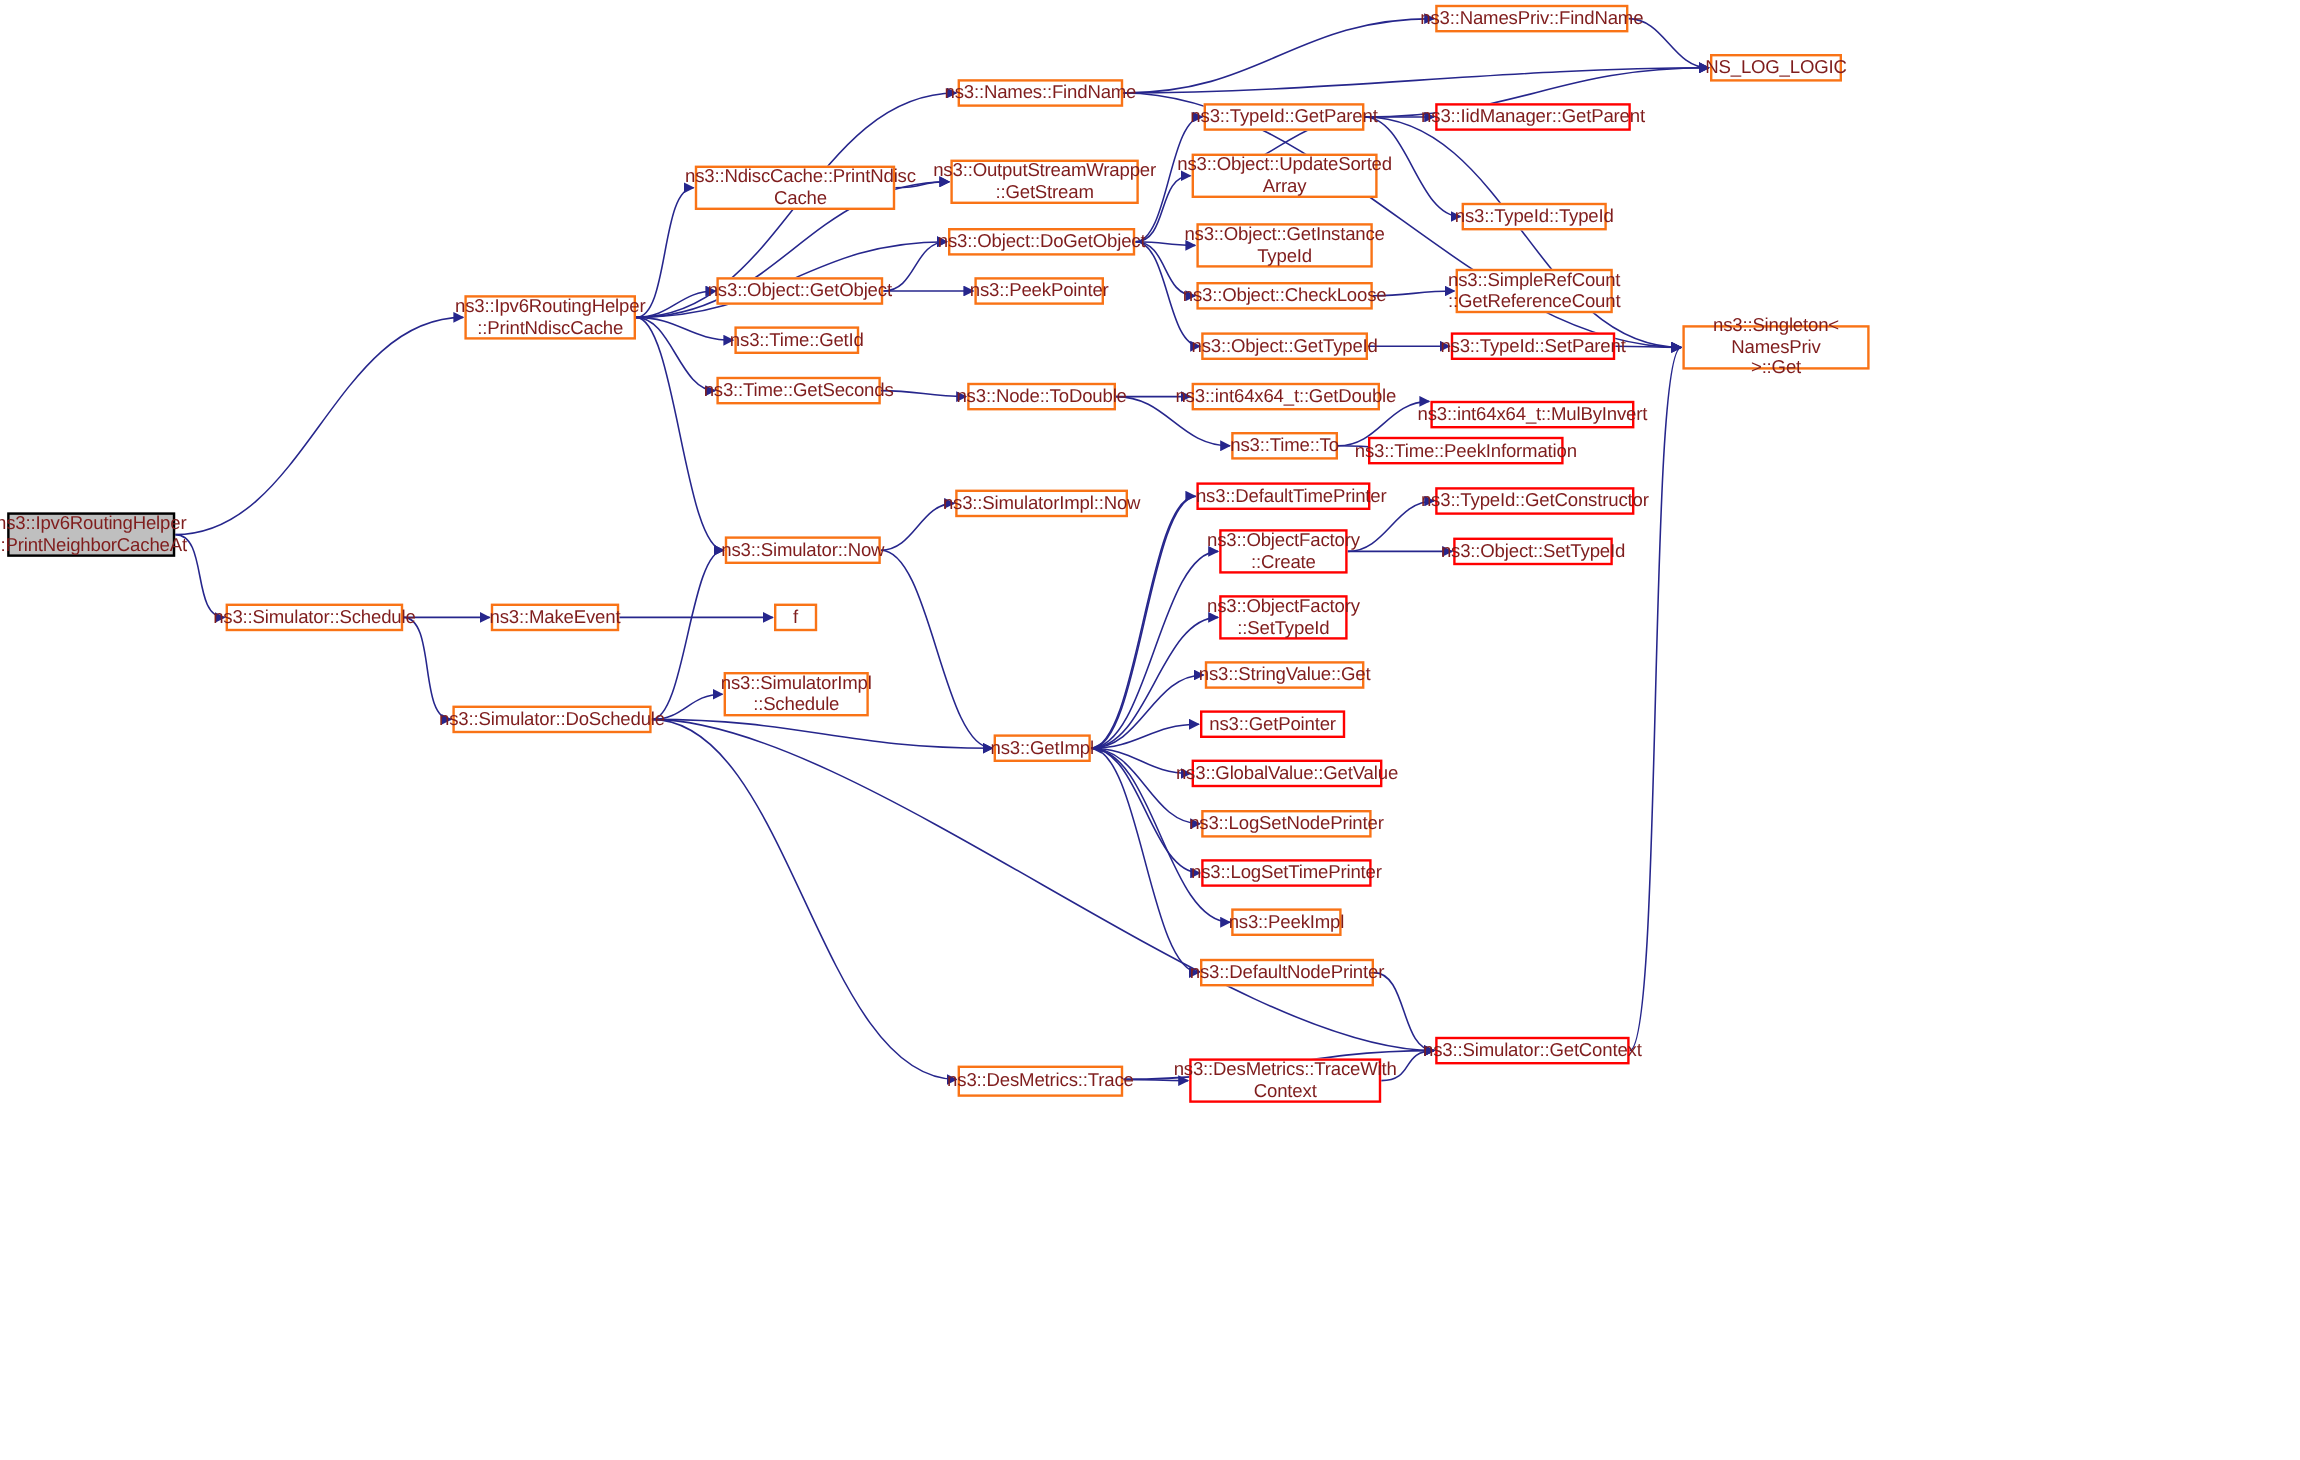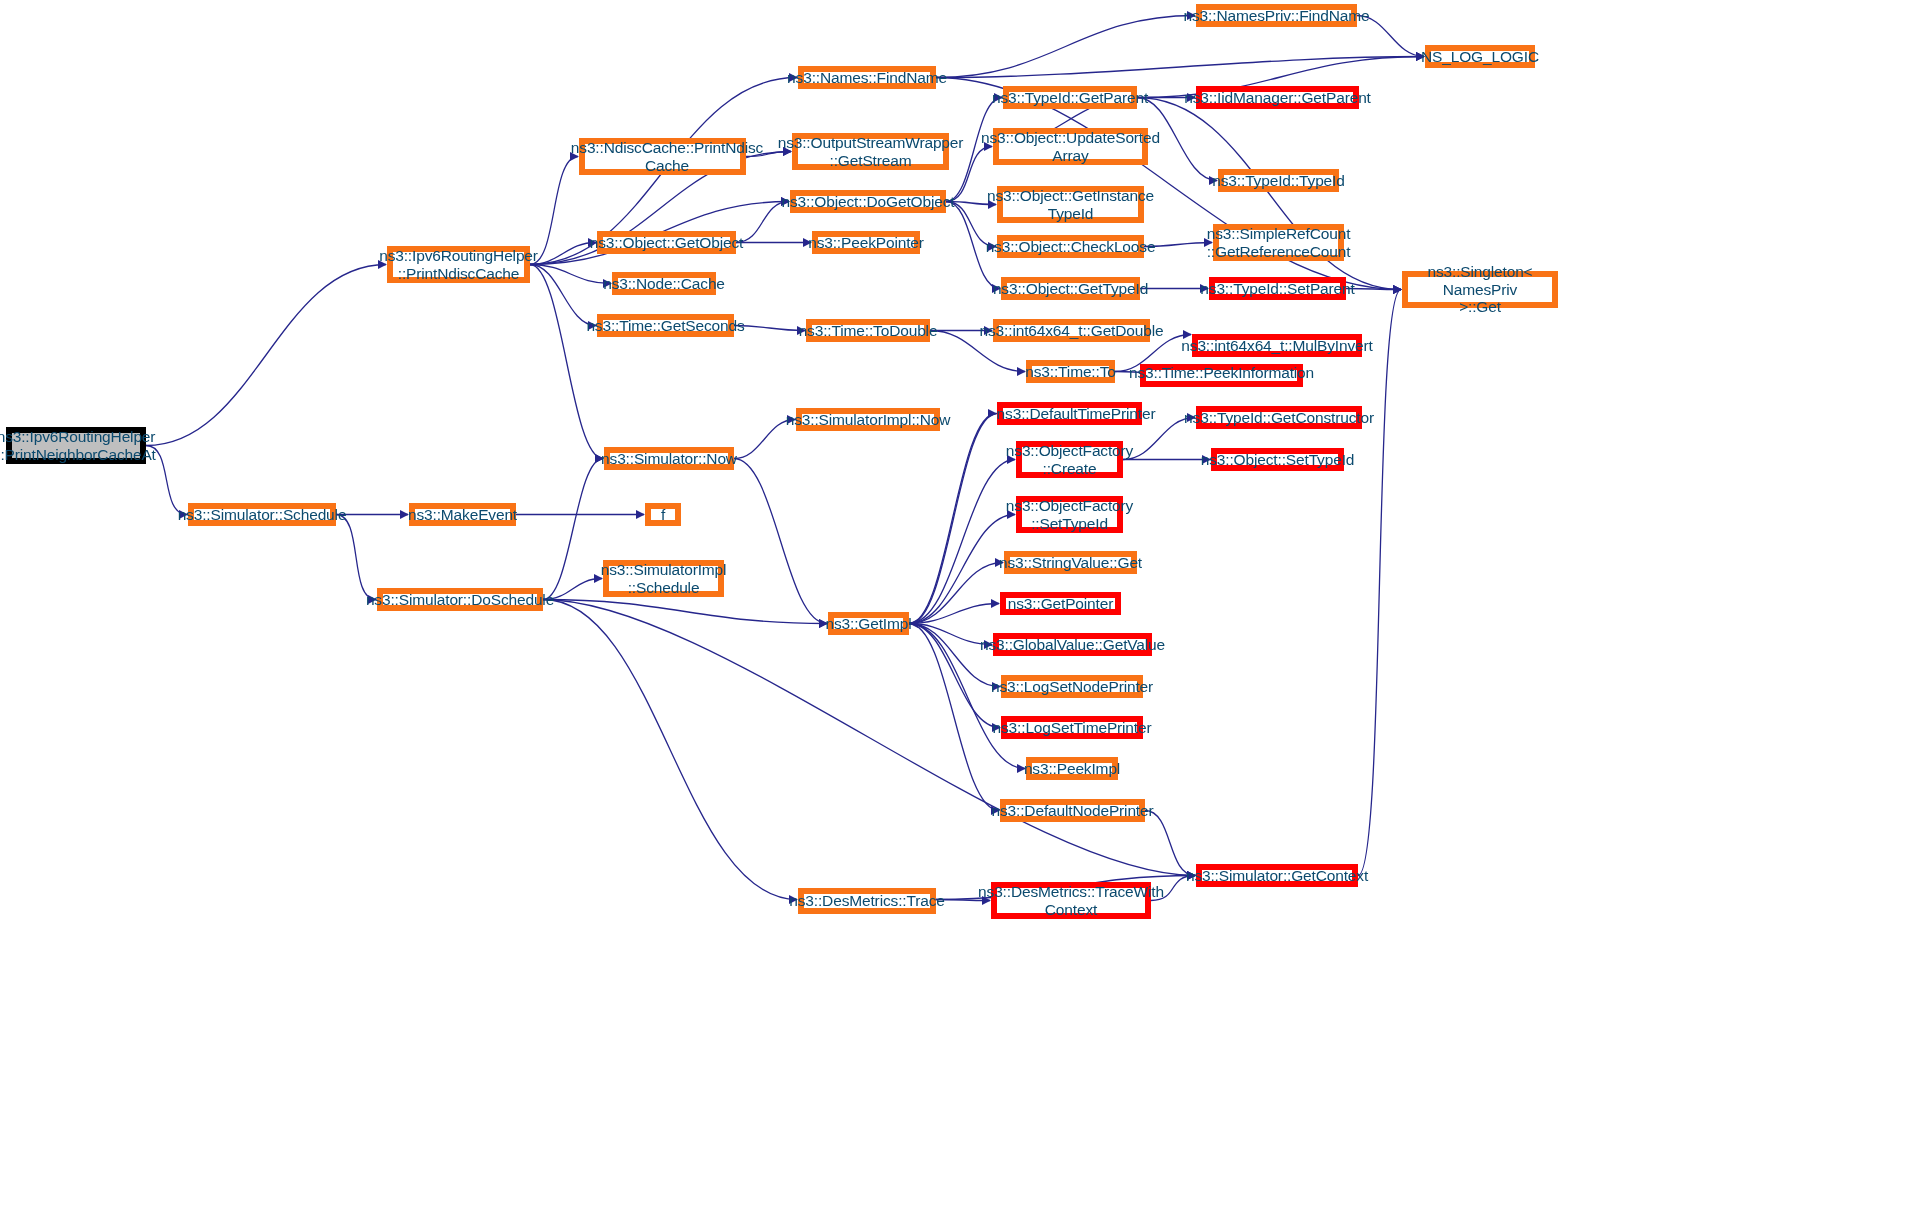--- a/index.html
+++ b/index.html
@@ -25,22 +25,22 @@
     pointer-events: none;
   }
   .node {
     position: absolute;
     box-sizing: border-box;
     display: flex;
     align-items: center;
     justify-content: center;
     text-align: center;
     background: #ffffff;
-    border: 6px solid #f97316;
-    color: #0c4a6e;
+    border: 2px solid #f97316;
+    color: #7f1d1d;
     font-size: 15.5px;
     line-height: 1.12;
     letter-spacing: -0.15px;
     white-space: pre-line;
     padding: 0 3px;
   }
   .node.red {
     border-color: #ff0000;
   }
   .node.highlight {
@@ -136,23 +136,23 @@
       <div class="node" style="left: 603px; top: 560px; width: 121px; height: 37px;"><span>ns3::SimulatorImpl
 ::Schedule</span></div>
       <div class="node" style="left: 798px; top: 66px; width: 138px; height: 23px;"><span>ns3::Names::FindName</span></div>
       <div class="node" style="left: 579px; top: 138px; width: 167px; height: 37px; padding-left: 12px;"><span>ns3::NdiscCache::PrintNdisc
 Cache</span></div>
       <div class="node" style="left: 792px; top: 133px; width: 157px; height: 37px;"><span>ns3::OutputStreamWrapper
 ::GetStream</span></div>
       <div class="node" style="left: 790px; top: 190px; width: 156px; height: 23px;"><span>ns3::Object::DoGetObject</span></div>
       <div class="node" style="left: 597px; top: 231px; width: 139px; height: 23px;"><span>ns3::Object::GetObject</span></div>
       <div class="node" style="left: 812px; top: 231px; width: 108px; height: 23px;"><span>ns3::PeekPointer</span></div>
-      <div class="node" style="left: 612px; top: 272px; width: 104px; height: 23px;"><span>ns3::Node::Cache</span></div>
+      <div class="node" style="left: 612px; top: 272px; width: 104px; height: 23px;"><span>ns3::Time::GetId</span></div>
       <div class="node" style="left: 597px; top: 314px; width: 137px; height: 23px;"><span>ns3::Time::GetSeconds</span></div>
-      <div class="node" style="left: 806px; top: 319px; width: 124px; height: 23px;"><span>ns3::Time::ToDouble</span></div>
+      <div class="node" style="left: 806px; top: 319px; width: 124px; height: 23px;"><span>ns3::Node::ToDouble</span></div>
       <div class="node" style="left: 604px; top: 447px; width: 130px; height: 23px;"><span>ns3::Simulator::Now</span></div>
       <div class="node" style="left: 796px; top: 408px; width: 144px; height: 23px;"><span>ns3::SimulatorImpl::Now</span></div>
       <div class="node" style="left: 828px; top: 612px; width: 81px; height: 23px;"><span>ns3::GetImpl</span></div>
       <div class="node" style="left: 798px; top: 888px; width: 138px; height: 26px;"><span>ns3::DesMetrics::Trace</span></div>
       <div class="node" style="left: 1196px; top: 4px; width: 161px; height: 23px;"><span>ns3::NamesPriv::FindName</span></div>
       <div class="node" style="left: 1425px; top: 45px; width: 110px; height: 23px;"><span>NS_LOG_LOGIC</span></div>
       <div class="node" style="left: 1003px; top: 86px; width: 134px; height: 23px;"><span>ns3::TypeId::GetParent</span></div>
       <div class="node red" style="left: 1196px; top: 86px; width: 163px; height: 23px;"><span>ns3::IidManager::GetParent</span></div>
       <div class="node" style="left: 993px; top: 128px; width: 155px; height: 37px;"><span>ns3::Object::UpdateSorted
 Array</span></div>

